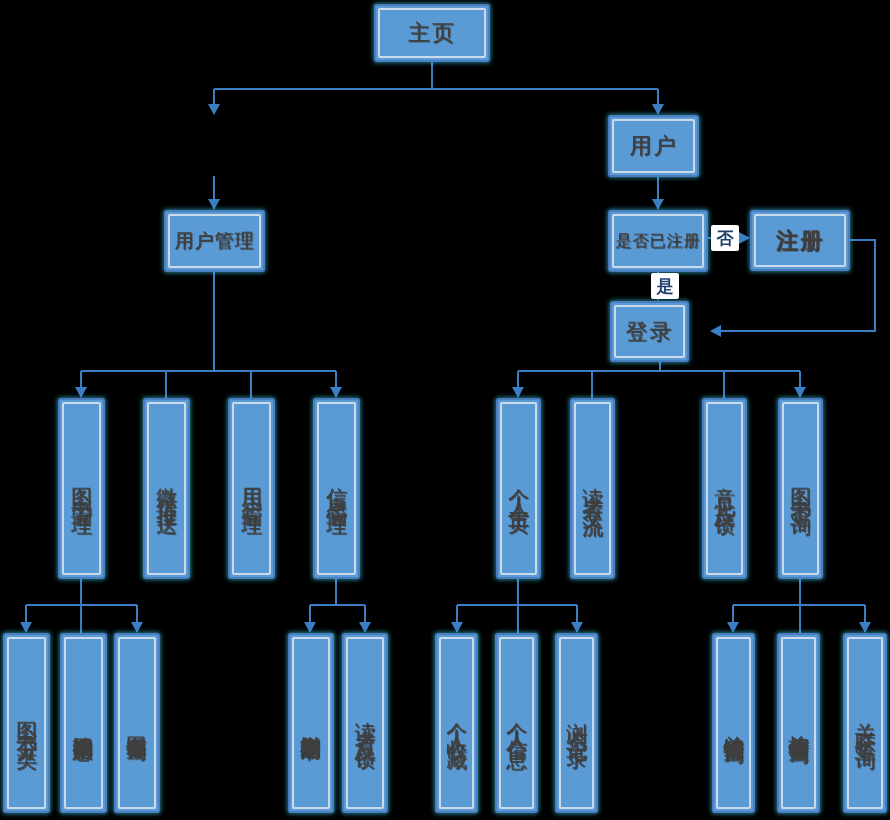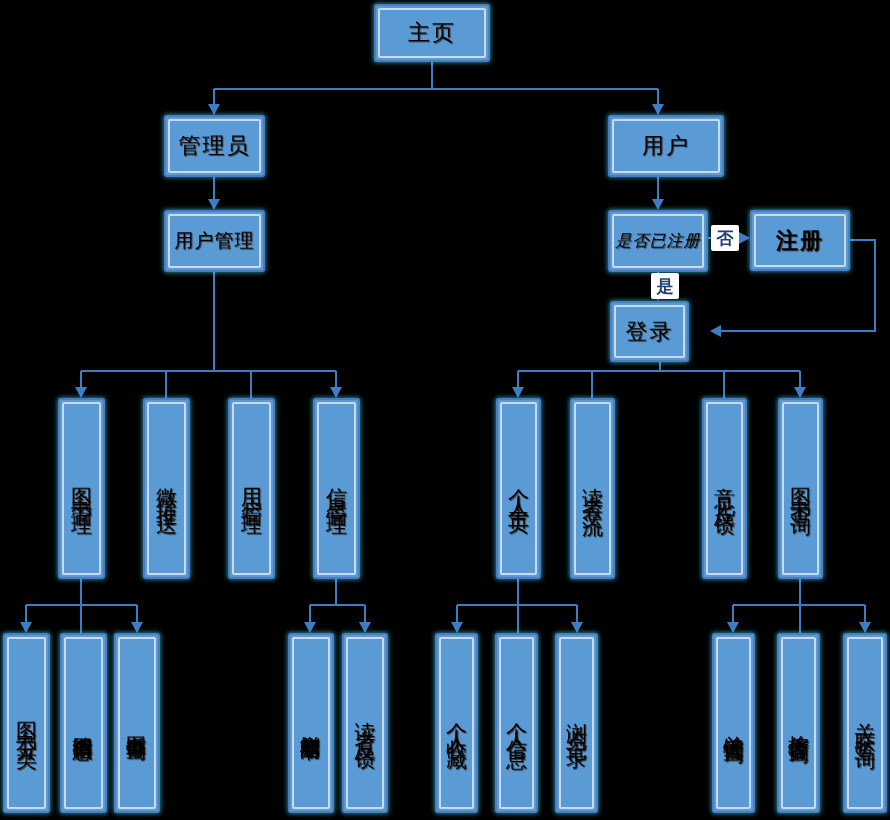--- a/index.html
+++ b/index.html
@@ -11,37 +11,37 @@
     font-family:"DejaVu Sans","Liberation Sans",sans-serif;
   }
   #connectors{position:absolute;left:0;top:0;z-index:1;}
   .node{
     position:absolute;
     box-sizing:border-box;
     background:#5b9bd5;
     border:2px solid #4a7ec0;
     border-radius:3px;
     box-shadow:0 0 4px 1px rgba(60,220,255,0.55);
-    color:#000000;
+    color:#404040;
     text-shadow:1px 1px 1px #353535;
     display:flex;
     align-items:center;
     justify-content:center;
     z-index:2;
   }
   .node::before{
     content:'';
     position:absolute;
     inset:2px;
     border:2px solid rgba(215,226,238,0.9);
     border-radius:2px;
     pointer-events:none;
   }
   .h{font-size:22px;letter-spacing:2px;}
-  .h.small{font-size:16px;letter-spacing:1px;font-style:italic;}
+  .h.small{font-size:16px;letter-spacing:1px;}
   .h.med{font-size:19px;letter-spacing:1px;}
   .v{
     writing-mode:vertical-lr;
     text-orientation:upright;
     font-size:21px;
   }
   .v4{letter-spacing:9px;}
   .v5{letter-spacing:2px;}
   .v6{font-size:20px;letter-spacing:1px;}
   .edge-label{
@@ -131,23 +131,22 @@
       <polygon points="359,622 371,622 365,633"></polygon>
       <polygon points="451,622 463,622 457,633"></polygon>
       <polygon points="571,622 583,622 577,633"></polygon>
       <polygon points="727,622 739,622 733,633"></polygon>
       <polygon points="859,622 871,622 865,633"></polygon>
     </g>
   </svg>
 
   <div class="node h" style="left:374px;top:4px;width:116px;height:58px;">主页</div>
 
-  <div class="node h" style="left:164px;top:115px;width:101px;height:62px;">管理员</div>
   <div class="node h med" style="left:164px;top:210px;width:101px;height:62px;">用户管理</div>
-  <div class="node h" style="left:608px;top:115px;width:116px;height:62px;">用户</div>
+  <div class="node h" style="left:608px;top:115px;width:91px;height:62px;">用户</div>
   <div class="node h small" style="left:608px;top:210px;width:100px;height:62px;">是否已注册</div>
   <div class="node h" style="left:750px;top:210px;width:100px;height:61px;font-weight:bold;">注册</div>
   <div class="node h" style="left:610px;top:301px;width:79px;height:61px;">登录</div>
 
   <div class="edge-label" style="left:711px;top:225px;">否</div>
   <div class="edge-label" style="left:651px;top:273px;">是</div>
 
   <div class="node v v4" style="left:58px;top:398px;width:47px;height:181px;">图书管理</div>
   <div class="node v v4" style="left:143px;top:398px;width:47px;height:181px;">微信推送</div>
   <div class="node v v4" style="left:228px;top:398px;width:47px;height:181px;">用户管理</div>

